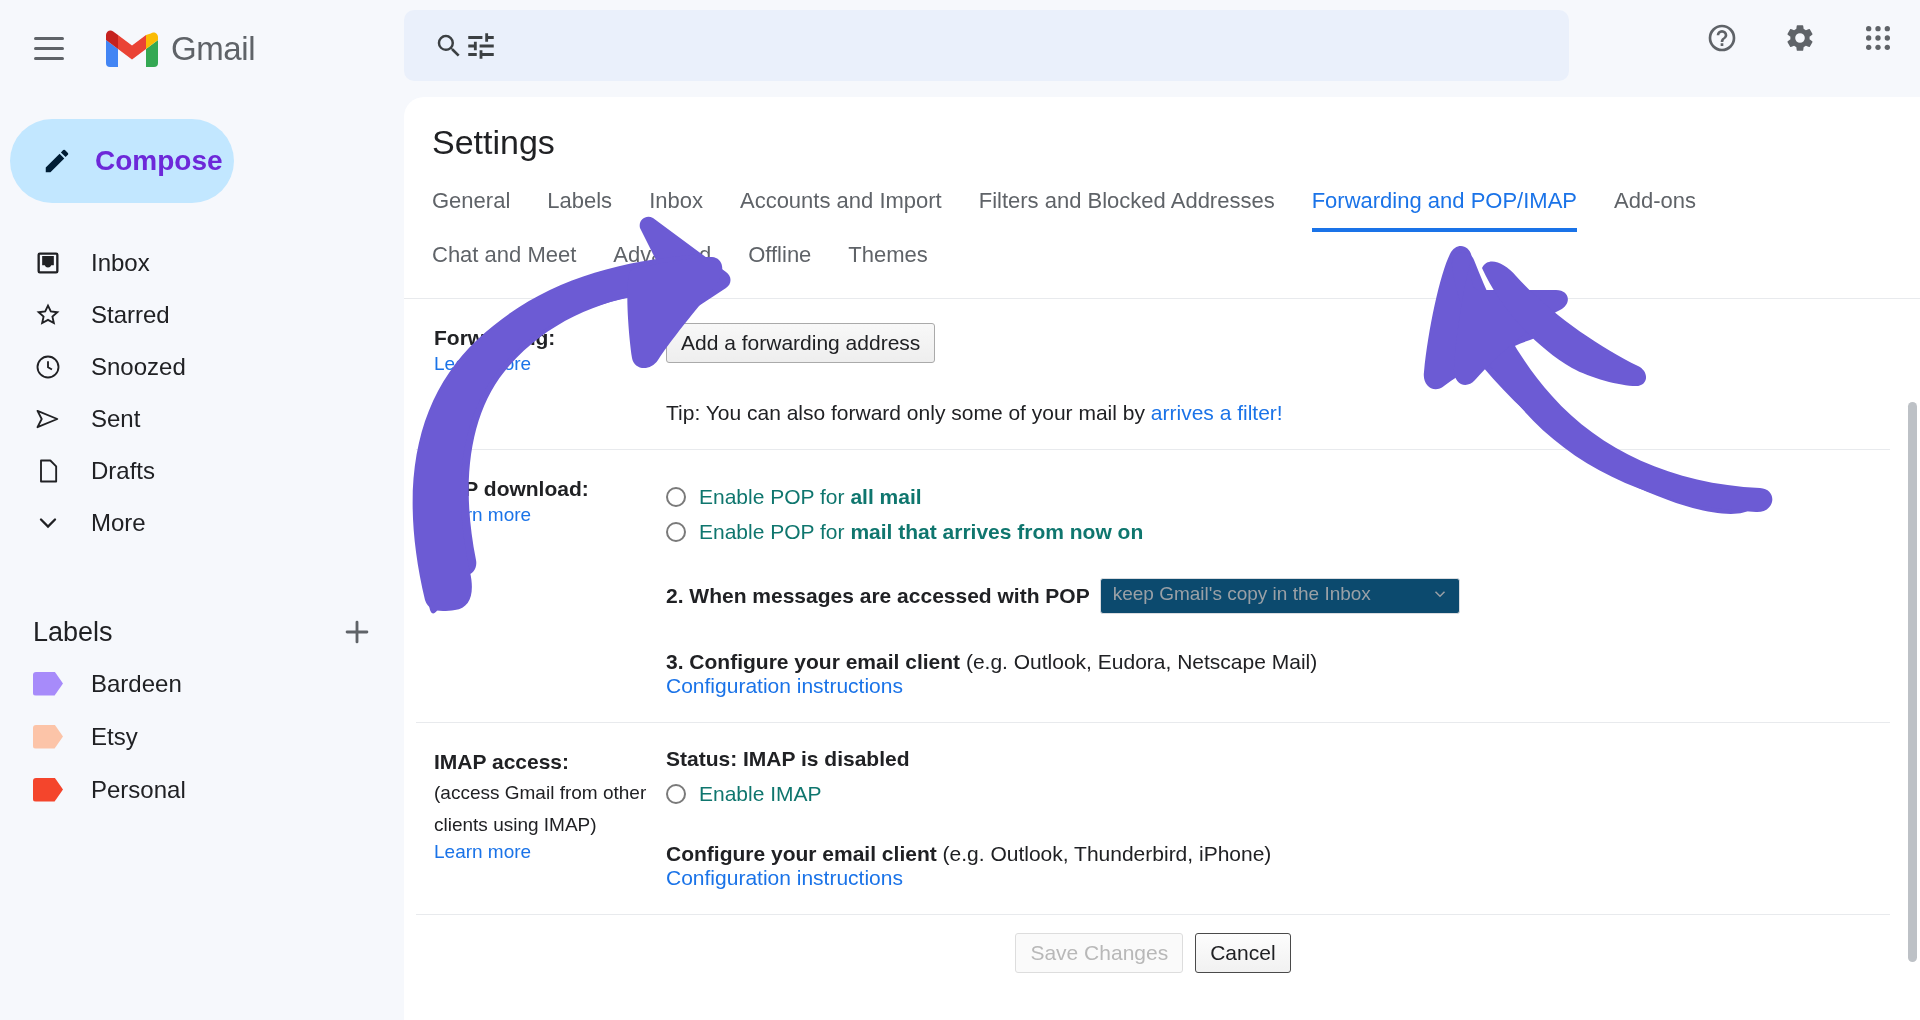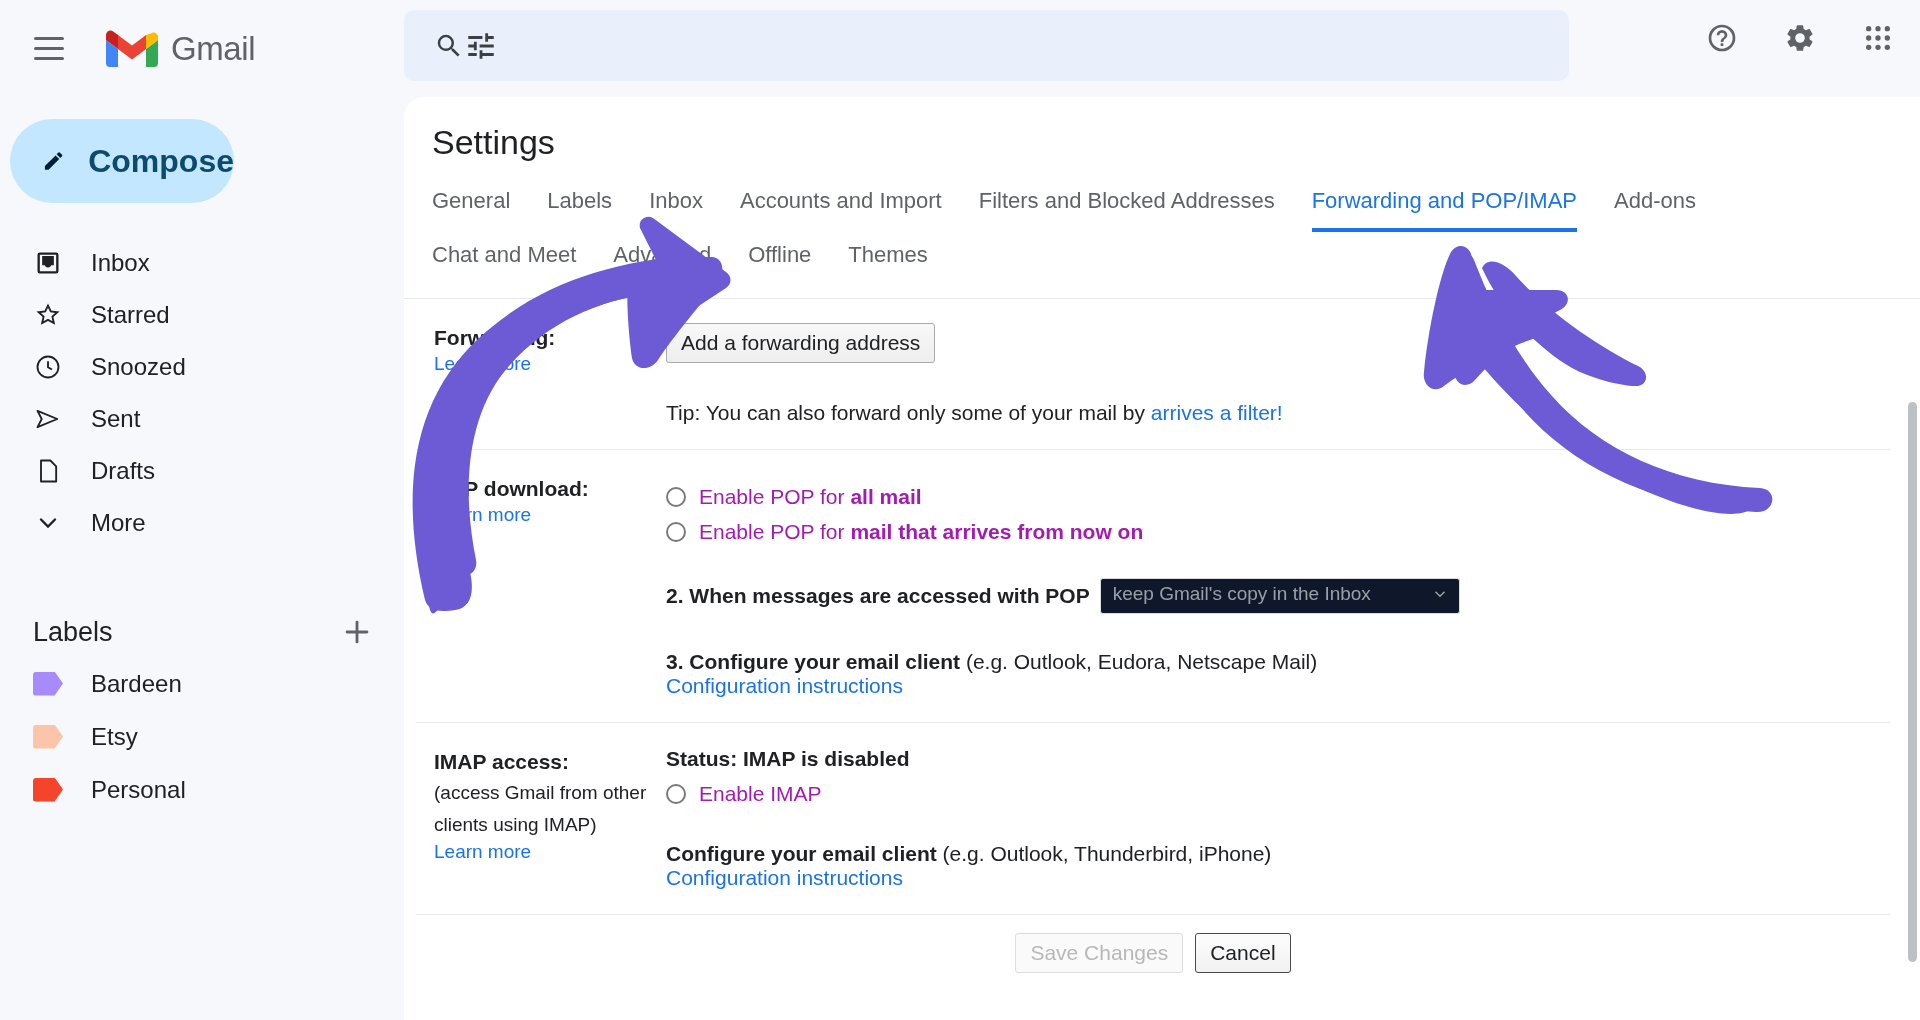--- a/index.html
+++ b/index.html
@@ -55,21 +55,21 @@
     position: absolute; left: 0; top: 97px;
     width: 404px; height: 923px; background: #f6f8fc;
     padding-top: 22px;
   }
   .compose {
     margin-left: 10px; width: 224px; height: 84px;
     background: #c2e7ff; border-radius: 42px;
     display: flex; align-items: center; gap: 23px;
     padding-left: 32px; cursor: pointer;
   }
-  .compose-label { font-size: 32px; color: #0c4a6e; font-weight: bold; }
+  .compose-label { font-size: 28px; color: #6d28d9; font-weight: bold; }
 
   .nav { margin-top: 34px; }
   .nav-item {
     height: 52px; display: flex; align-items: center;
     gap: 28px; padding-left: 33px; cursor: pointer;
     border-top-right-radius: 26px; border-bottom-right-radius: 26px;
   }
   .nav-item .lbl { font-size: 24px; color: #202124; }
   .nav-icon { width: 30px; height: 30px; flex: none; display:flex; align-items:center; justify-content:center;}
 
@@ -144,28 +144,28 @@
   .radio {
     width: 20px; height: 20px; border: 2px solid #7a7a7a;
     border-radius: 50%; flex: none; cursor: pointer; background: #fff;
     position: relative;
   }
   .radio.checked { border-color: #e8125c; }
   .radio.checked::after {
     content: ""; position: absolute; left: 4px; top: 4px;
     width: 8px; height: 8px; border-radius: 50%; background: #e8125c;
   }
-  .opt-text { font-size: 21px; color: #a21caf; }
+  .opt-text { font-size: 21px; color: #0f766e; }
   .opt-text b { font-weight: bold; }
 
   .sel-row { display: flex; align-items: center; gap: 10px; margin-top: 34px; }
   .select {
     width: 360px; height: 36px; border: 1px solid #dadce0; border-radius: 3px;
     display: flex; align-items: center; justify-content: space-between;
-    padding: 0 10px 4px 12px; background: #0f172a; cursor: pointer;
+    padding: 0 10px 4px 12px; background: #0c4a6e; cursor: pointer;
   }
   .select-value { font-size: 19px; color: #9aa0a6; }
   .mt-cfg { margin-top: 36px; }
   .cfg-line { font-size: 21px; color: #202124; }
   .cfg-line b { font-weight: bold; }
 
   .footer-bar {
     display: flex; justify-content: center; gap: 12px;
     padding-top: 18px;
   }

